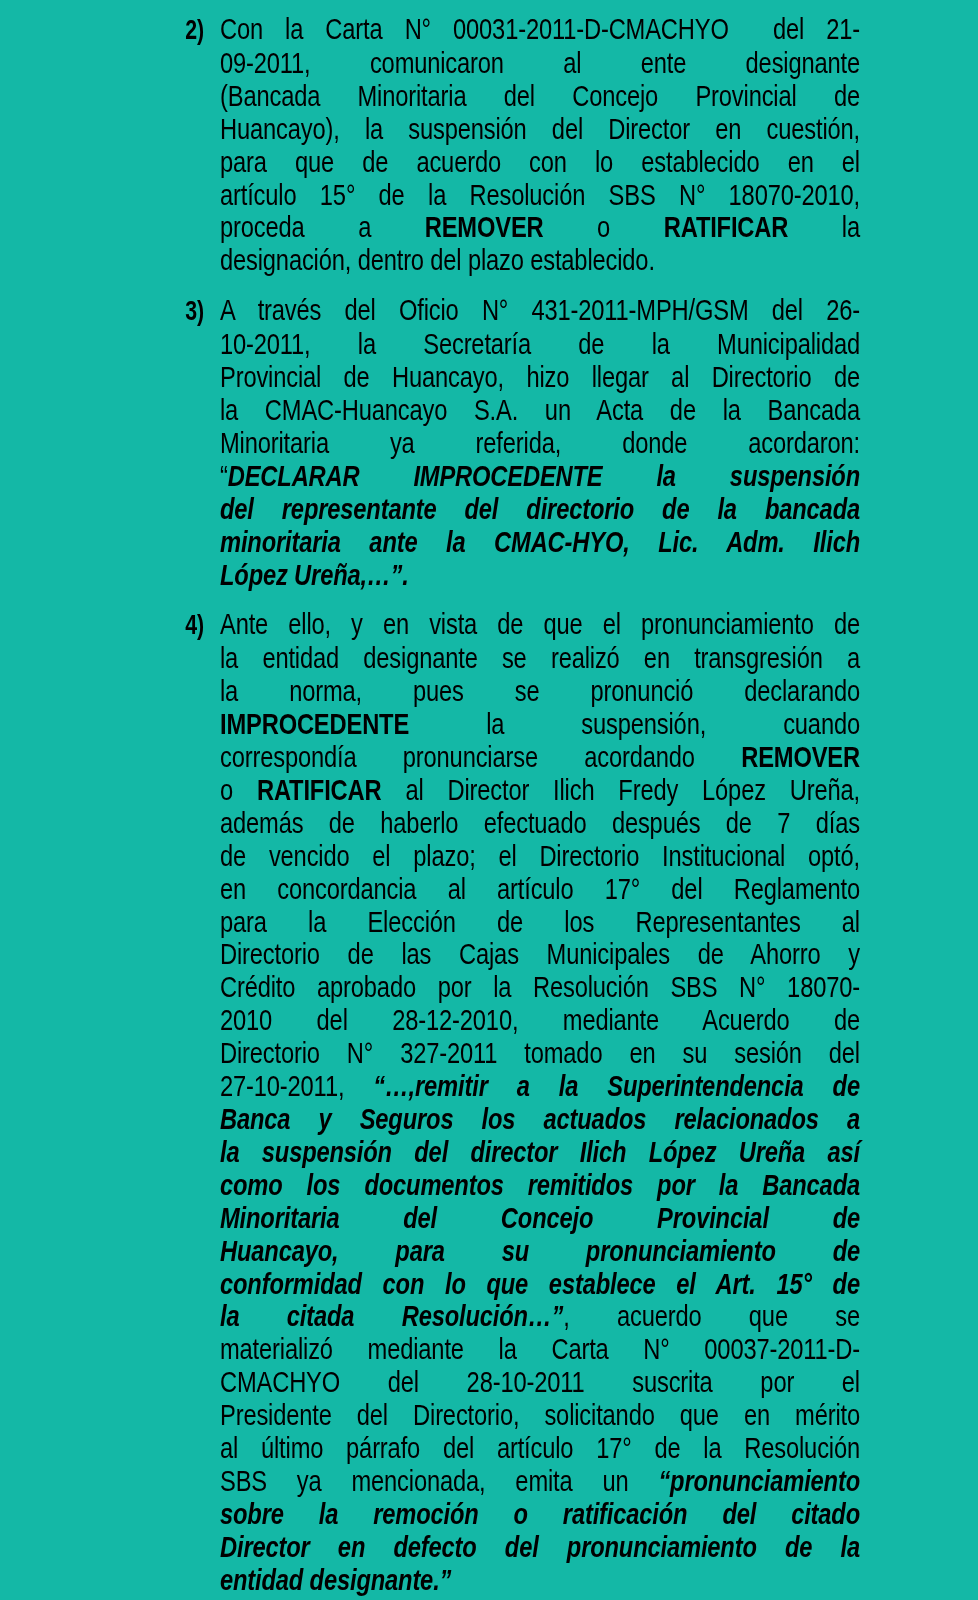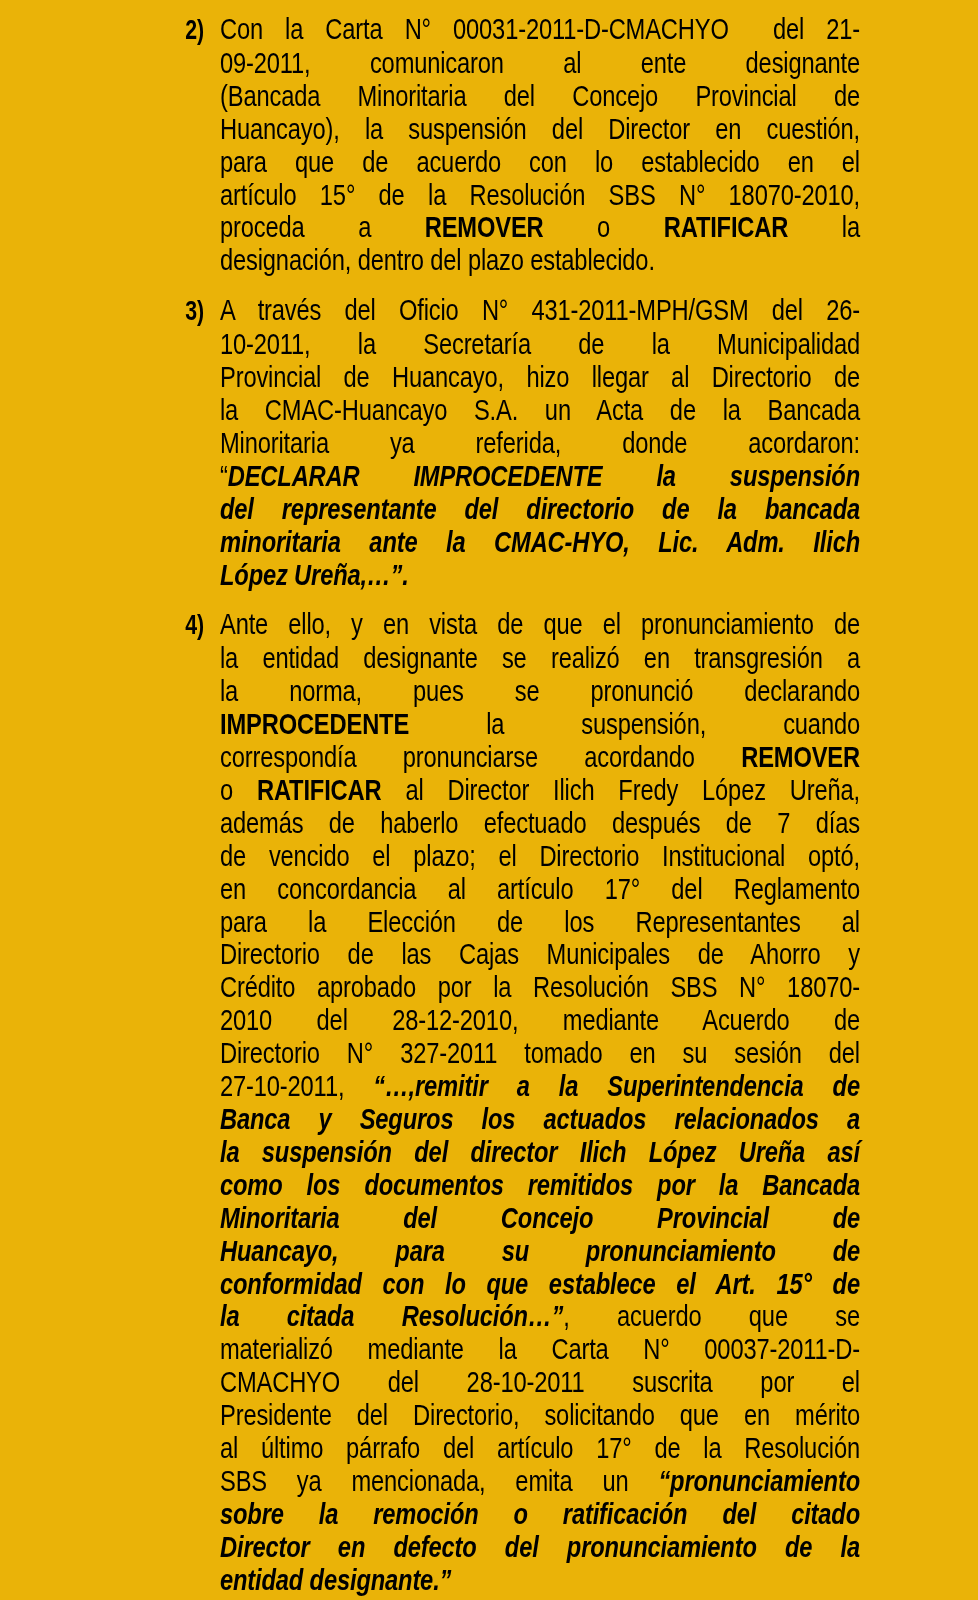--- a/index.html
+++ b/index.html
@@ -50,21 +50,21 @@
     font-size: 27px;
     text-indent: 0;
   }
   .run-r { font-weight: normal; font-style: normal; }
   .run-b { font-weight: bold;   font-style: normal; }
   .run-bi{ font-weight: bold;   font-style: italic; }
 </style>
 </head>
 <body>
 
-<div class="page" style="background: #eab308; color: rgb(0, 0, 0);">
+<div class="page" style="background: #14b8a6; color: rgb(0, 0, 0);">
   <div class="doc">
       <div class="para">
         <div class="line first"><span class="num">2)</span><span class="run-r">Con la Carta N° 00031-2011-D-CMACHYO&nbsp; del 21-</span></div>
         <div class="line"><span class="run-r">09-2011, comunicaron al ente designante</span></div>
         <div class="line"><span class="run-r">(Bancada Minoritaria del Concejo Provincial de</span></div>
         <div class="line"><span class="run-r">Huancayo), la suspensión del Director en cuestión,</span></div>
         <div class="line"><span class="run-r">para que de acuerdo con lo establecido en el</span></div>
         <div class="line"><span class="run-r">artículo 15° de la Resolución SBS N° 18070-2010,</span></div>
         <div class="line"><span class="run-r">proceda a </span><span class="run-b">REMOVER</span><span class="run-r"> o </span><span class="run-b">RATIFICAR</span><span class="run-r"> la</span></div>
         <div class="line end"><span class="run-r">designación, dentro del plazo establecido.</span></div>

